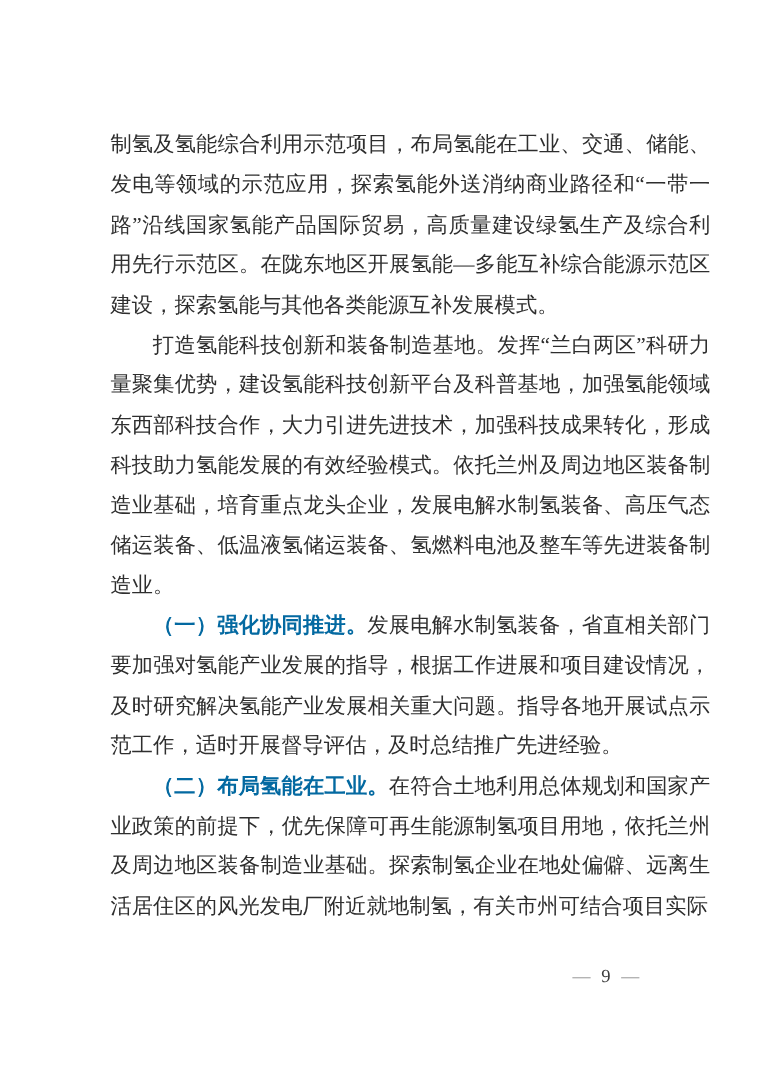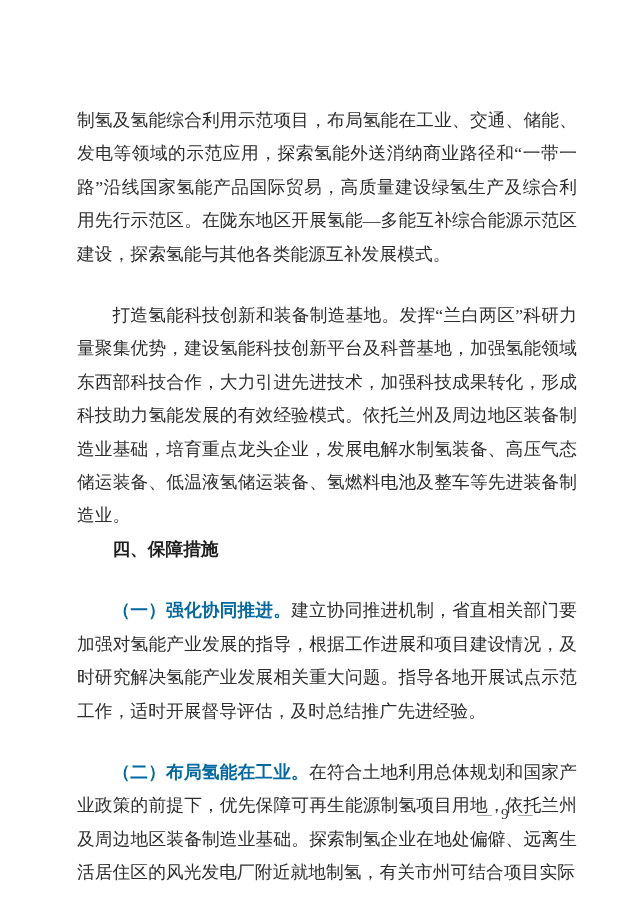--- a/index.html
+++ b/index.html
@@ -15,40 +15,39 @@
     font-family: "Liberation Serif", "DejaVu Serif", serif;
     color: #2e2e2e;
   }
   .page {
     position: absolute;
     inset: 0;
     background: #ffffff;
   }
   .content {
     position: absolute;
-    left: 77px;
+    left: 92px;
     top: 104px;
     width: 500px;
   }
   .body-text,
   .section-heading {
     margin: 0;
     font-size: 17.7px;
     line-height: 33.4px;
     font-weight: 400;
   }
   .body-text {
     text-align: justify;
     text-justify: inter-character;
     letter-spacing: 0.1px;
     color: #2e2e2e;
   }
   .indent {
     text-indent: 35.4px;
-    margin-top: 28px;
   }
   .section-heading {
     font-family: "Liberation Sans", "DejaVu Sans", sans-serif;
     font-weight: 700;
     text-indent: 35.4px;
     color: #1f1f1f;
   }
   .lead {
     font-weight: 700;
     color: #0369a1;
@@ -74,23 +73,22 @@
 </head>
 <body>
 
 <div class="page">
   <div class="content">
 
     <p class="body-text">制氢及氢能综合利用示范项目，布局氢能在工业、交通、储能、发电等领域的示范应用，探索氢能外送消纳商业路径和“一带一路”沿线国家氢能产品国际贸易，高质量建设绿氢生产及综合利用先行示范区。在陇东地区开展氢能—多能互补综合能源示范区建设，探索氢能与其他各类能源互补发展模式。</p>
 
     <p class="body-text indent">打造氢能科技创新和装备制造基地。发挥“兰白两区”科研力量聚集优势，建设氢能科技创新平台及科普基地，加强氢能领域东西部科技合作，大力引进先进技术，加强科技成果转化，形成科技助力氢能发展的有效经验模式。依托兰州及周边地区装备制造业基础，培育重点龙头企业，发展电解水制氢装备、高压气态储运装备、低温液氢储运装备、氢燃料电池及整车等先进装备制造业。</p>
 
-    <h2 class="section-heading">四、保障措施</h2>
 
-    <p class="body-text indent"><span class="lead">（一）强化协同推进。</span><span>建立协同推进机制，省直相关部门要加强对氢能产业发展的指导，根据工作进展和项目建设情况，及时研究解决氢能产业发展相关重大问题。指导各地开展试点示范工作，适时开展督导评估，及时总结推广先进经验。</span></p>
+    <p class="body-text indent"><span class="lead">（一）强化协同推进。</span><span>发展电解水制氢装备，省直相关部门要加强对氢能产业发展的指导，根据工作进展和项目建设情况，及时研究解决氢能产业发展相关重大问题。指导各地开展试点示范工作，适时开展督导评估，及时总结推广先进经验。</span></p>
 
     <p class="body-text indent"><span class="lead">（二）布局氢能在工业。</span><span>在符合土地利用总体规划和国家产业政策的前提下，优先保障可再生能源制氢项目用地，依托兰州及周边地区装备制造业基础。探索制氢企业在地处偏僻、远离生活居住区的风光发电厂附近就地制氢，有关市州可结合项目实际</span></p>
 
   </div>
 
   <div class="footer">
     <span class="dash">—</span>
     <span class="num">9</span>
     <span class="dash">—</span>
   </div>

